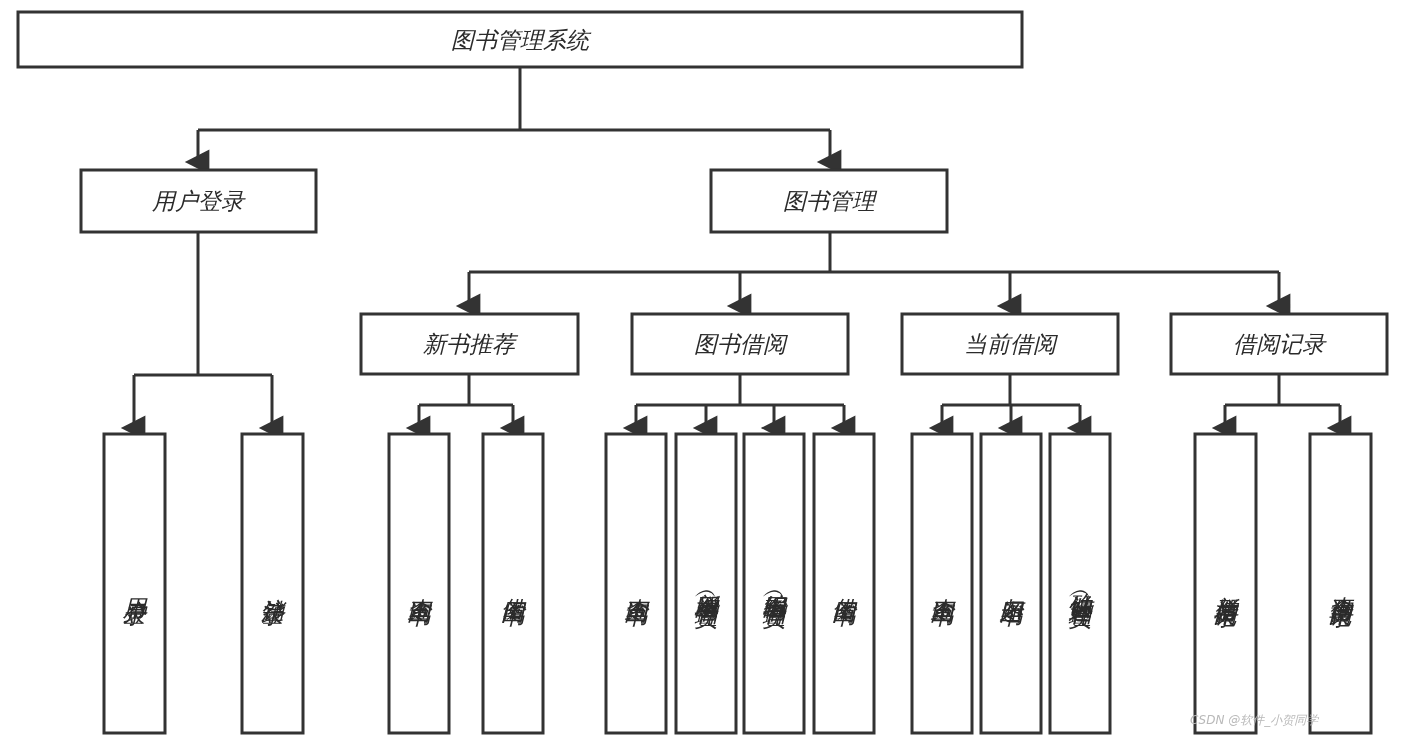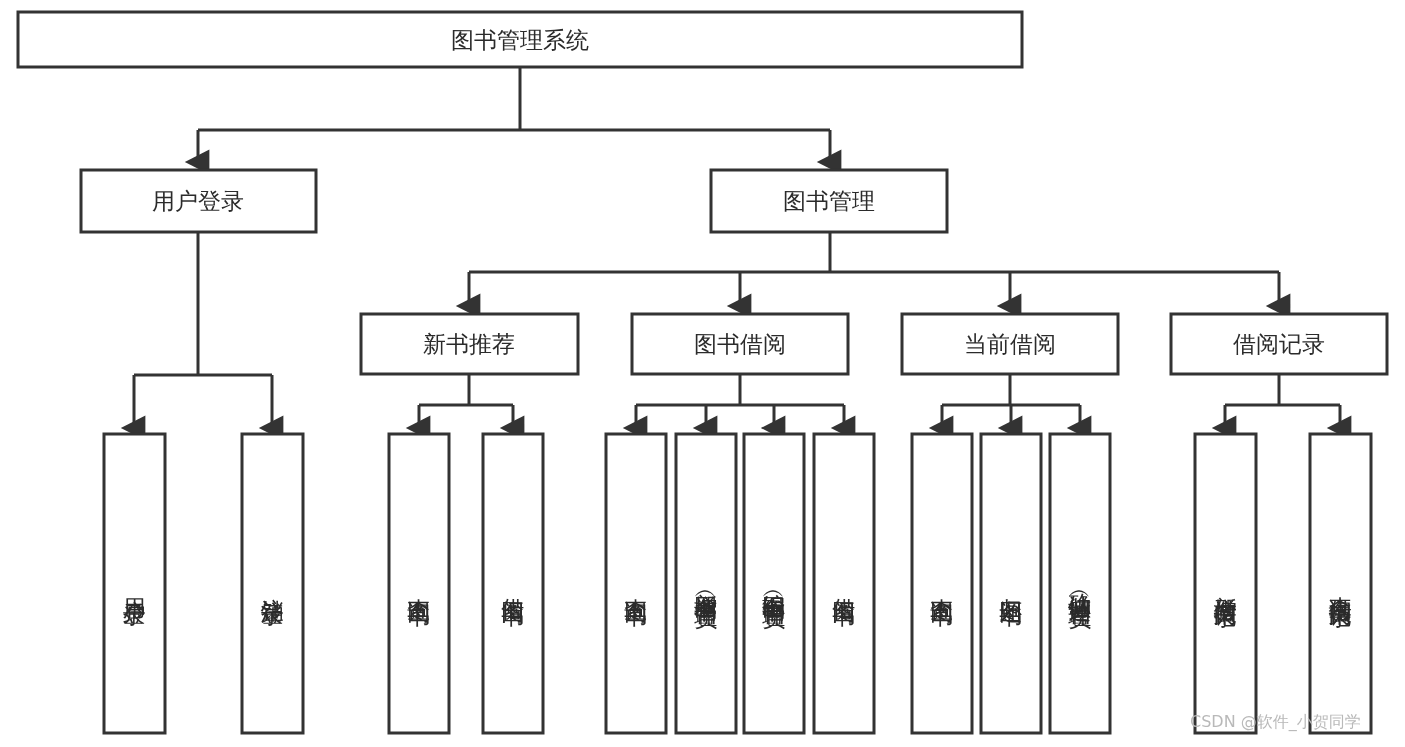--- a/index.html
+++ b/index.html
@@ -1,29 +1,29 @@
 <!DOCTYPE html>
 <html><head>
 <meta charset="utf-8">
 <style>
   html,body{margin:0;padding:0;background:#ffffff;}
   body{width:1405px;height:747px;overflow:hidden;
        font-family:"DejaVu Sans","Liberation Sans",sans-serif;}
-  #diagram-root{position:relative;width:1405px;height:747px;background:#fff;}
+  #diagram-root{position:relative;width:1405px;height:747px;background:#fff;font-style:italic;}
   svg#flow{position:absolute;left:0;top:0;width:1405px;height:747px;display:block;}
   .node-rect{fill:#ffffff;stroke:#333333;stroke-width:3;}
   .link-line{stroke:#333333;stroke-width:3;fill:none;}
   .node-label{font-family:"DejaVu Sans","Liberation Sans",sans-serif;
               fill:#2b2b2b;font-size:23px;text-anchor:middle;dominant-baseline:middle;}
   .leaf-label-wrap{position:absolute;display:flex;align-items:center;justify-content:center;
                    writing-mode:vertical-rl;text-orientation:upright;
                    font-family:"DejaVu Sans","Liberation Sans",sans-serif;
                    font-size:23px;color:#2b2b2b;line-height:1.06;letter-spacing:2px;
                    white-space:nowrap;pointer-events:none;}
-  .watermark{position:absolute;left:1190px;top:712px;font-size:16px;color:#b9b9b9;
+  .watermark{position:absolute;left:1190px;top:712px;font-size:12px;color:#b9b9b9;
              font-family:"DejaVu Sans","Liberation Sans",sans-serif;white-space:nowrap;}
 </style>
 </head>
 <body>
 
 <div id="diagram-root">
 
   <svg id="flow" viewBox="0 0 1405 747">
     <defs>
       <marker id="arrowhead" markerWidth="10" markerHeight="10" refX="4.2" refY="5" orient="auto" markerUnits="strokeWidth">

